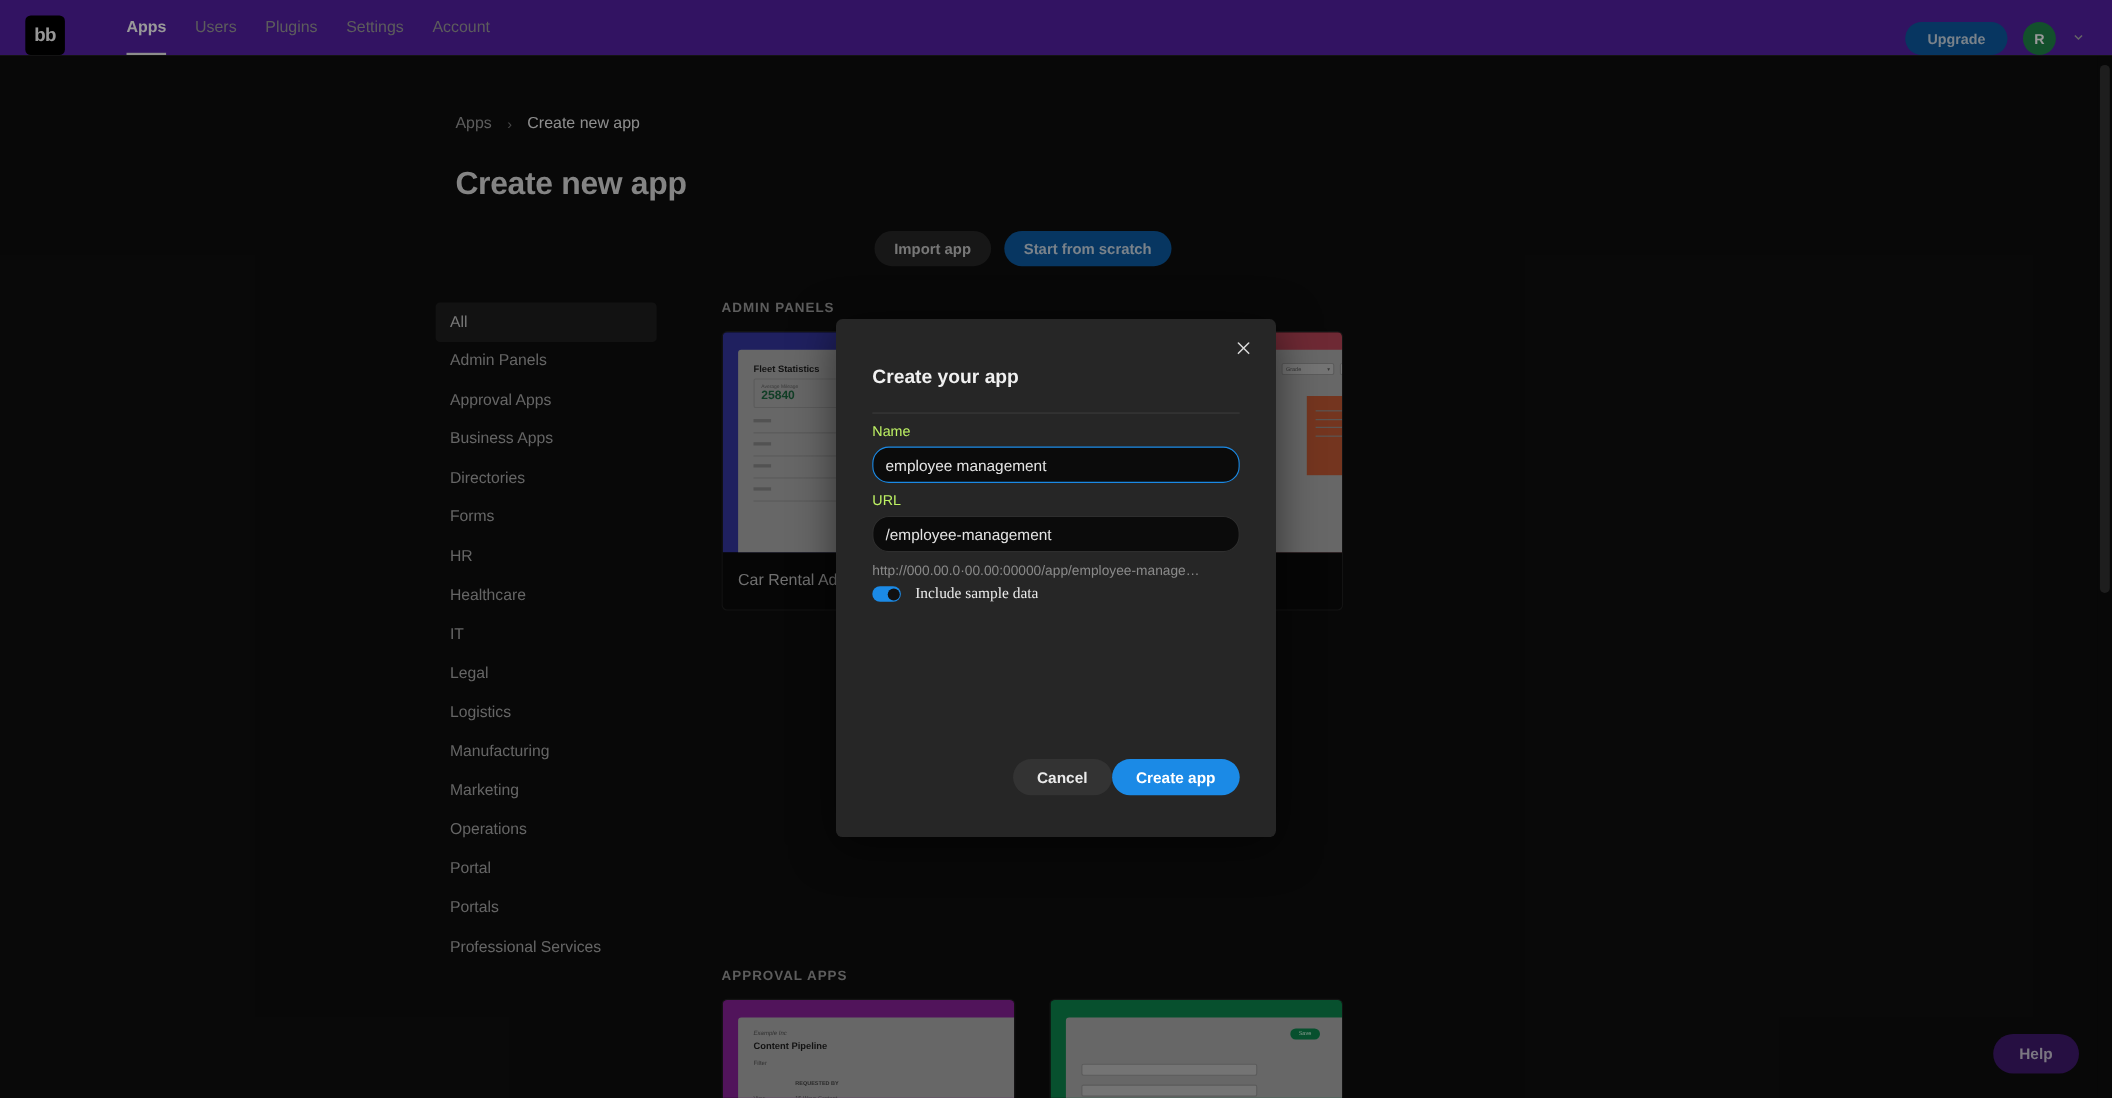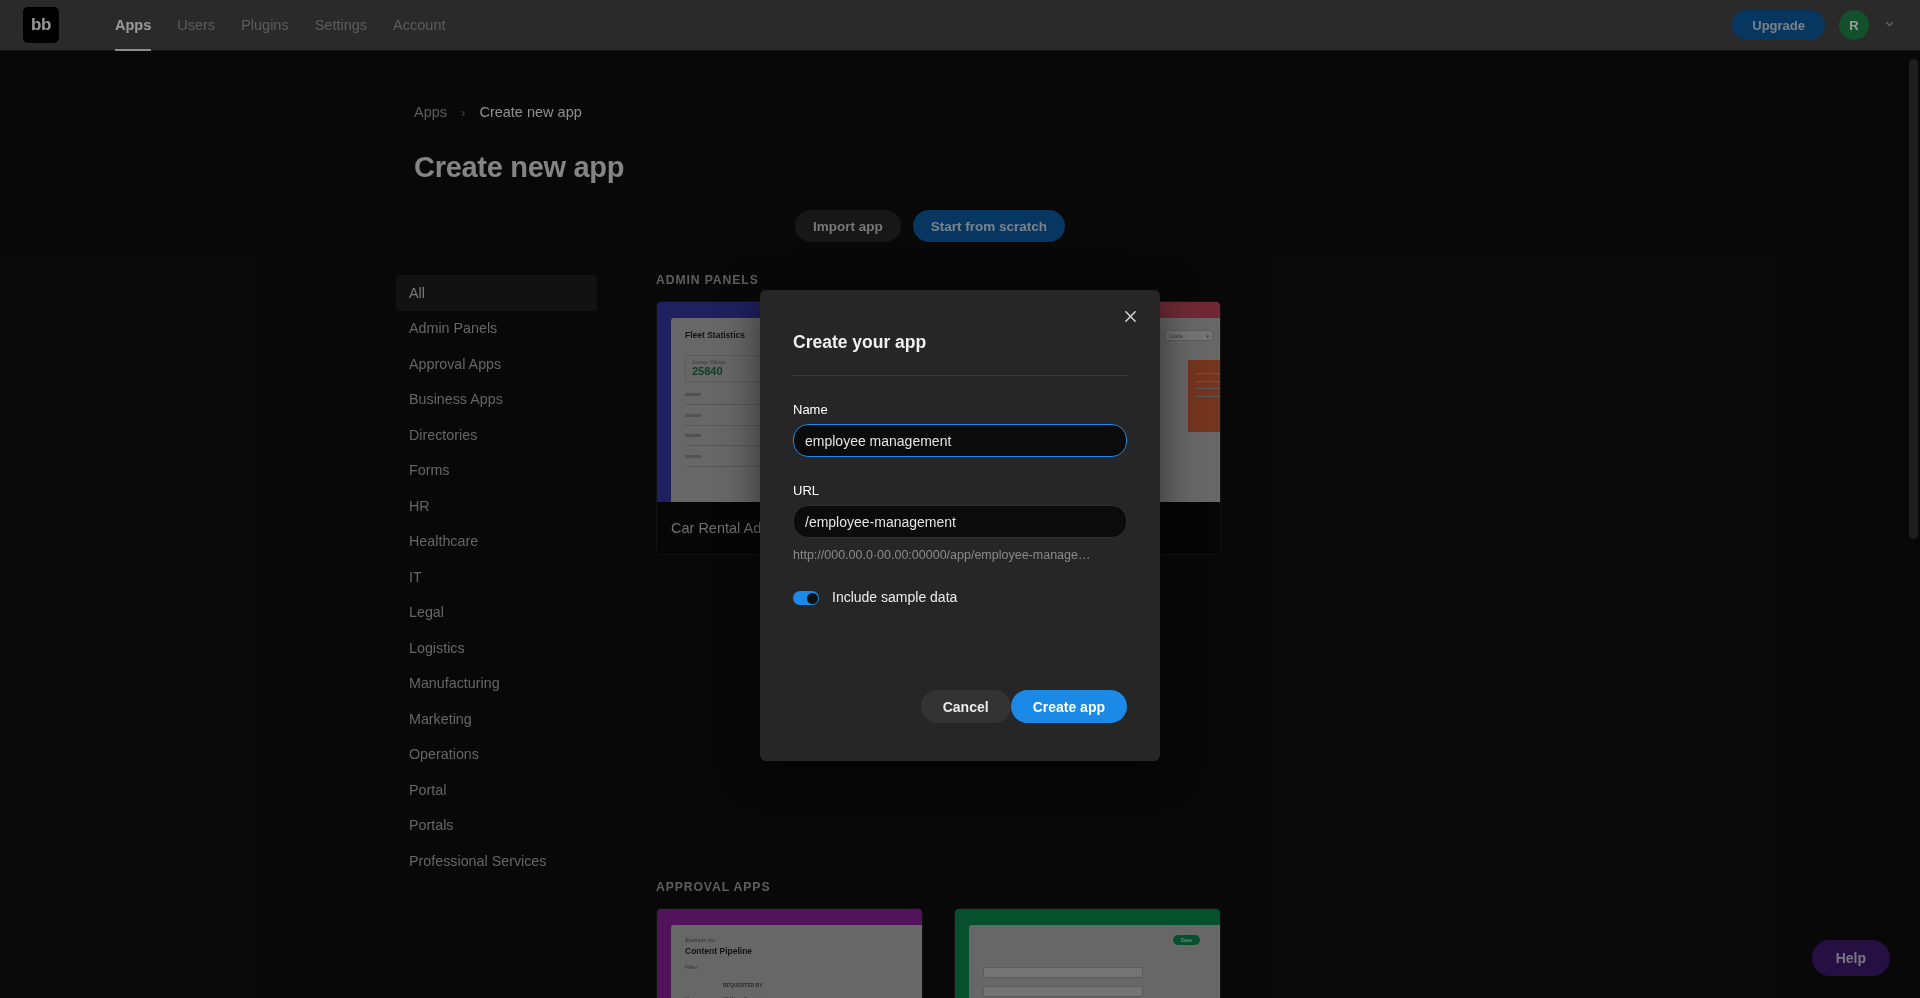--- a/index.html
+++ b/index.html
@@ -7,23 +7,23 @@
     width: 1920px; height: 998px;
     background: #0d0d0d;
     font-family: "Liberation Sans", sans-serif;
     overflow: hidden;
   }
 
   
   #topnav {
     position: absolute; top: 0; left: 0;
     width: 1920px; height: 51px;
-    background: #404040;
+    background: #4c1d95;
     border-bottom: 1px solid #1e1e1e;
-    display: flex; align-items: center;
+    display: flex; align-items: flex-end;
   }
   #logo-box {
     width: 36px; height: 36px; margin-left: 23px;
     background: #000; border-radius: 5px;
     display: flex; align-items: center; justify-content: center;
     font-weight: bold; font-size: 17px; color: #e6e6e6;
     letter-spacing: -0.5px;
   }
   #nav-links { display: flex; align-items: center; height: 51px; margin-left: 43px; }
   .nav-link {
@@ -108,21 +108,21 @@
   .tpl-card {
     width: 267px; background: #0a0a0a; border: 1px solid #1d1d1d;
     border-radius: 5px; overflow: hidden; cursor: pointer;
   }
   .tpl-preview { height: 200px; position: relative; overflow: hidden; }
   .tpl-inner {
     position: absolute; left: 14px; top: 16px; right: -60px; bottom: -40px;
     background: #9d9d9d; border-radius: 3px 0 0 0; padding: 12px 14px;
     font-size: 6px; color: #2c2c2c; overflow: hidden;
   }
-  .pv-title { font-size: 8.5px; font-weight: bold; color: #1c1c1c; margin-bottom: 15px; }
+  .pv-title { font-size: 8.5px; font-weight: bold; color: #1c1c1c; margin-bottom: 4px; }
   .pv-sub { font-size: 5.5px; color: #4b4b4b; margin-bottom: 8px; }
   .pv-input {
     height: 11px; background: #b0b0b0; border: 0.5px solid #8a8a8a;
     border-radius: 2px; font-size: 5px; color: #555;
     padding: 2px 3px; display: flex; align-items: center;
     justify-content: space-between;
   }
   .pv-badge {
     position: absolute; right: 78px; top: 12px;
     background: #1673c4; color: #cfe0ef; font-size: 5px;
@@ -164,33 +164,33 @@
   #modal-close {
     position: absolute; right: 17px; top: 13px;
     width: 26px; height: 26px; cursor: pointer;
     display: flex; align-items: center; justify-content: center;
   }
   #modal-close svg { width: 15px; height: 15px; }
   #modal-title {
     margin-top: 42px; font-size: 17.5px; font-weight: bold; color: #f0f0f0;
   }
   #modal-divider { height: 1px; background: #3a3a3a; margin-top: 22px; }
-  .field-label { font-size: 13px; color: #ffffff; margin-top: 26px; margin-bottom: 7px; }
+  .field-label { font-size: 13px; color: #bef264; margin-top: 8px; margin-bottom: 7px; }
   .field-input {
     width: 100%; height: 33px; background: #0b0b0b;
     border: 1px solid #2e2e2e; border-radius: 15px;
     color: #e4e4e4; font-size: 14px; padding: 0 11px;
     font-family: "Liberation Sans", sans-serif; outline: none;
   }
   .field-input.focused { border: 1px solid #1b8ae6; }
   #url-hint {
     font-size: 12.5px; color: #8a8a8a; margin-top: 10px;
     white-space: nowrap; overflow: hidden; text-overflow: ellipsis;
   }
-  #sample-row { display: flex; align-items: flex-end; gap: 13px; margin-top: 27px; }
+  #sample-row { display: flex; align-items: flex-start; gap: 13px; margin-top: 7px; font-family: Liberation Serif, serif; }
   #sample-toggle {
     width: 26px; height: 14px; border-radius: 8px;
     background: #1b8ae6; position: relative; cursor: pointer; flex: none;
   }
   #sample-toggle::after {
     content: ""; position: absolute; right: 1.5px; top: 1.5px;
     width: 11px; height: 11px; border-radius: 50%; background: #111;
   }
   #sample-label { font-size: 14px; color: #ececec; }
   #modal-actions {

